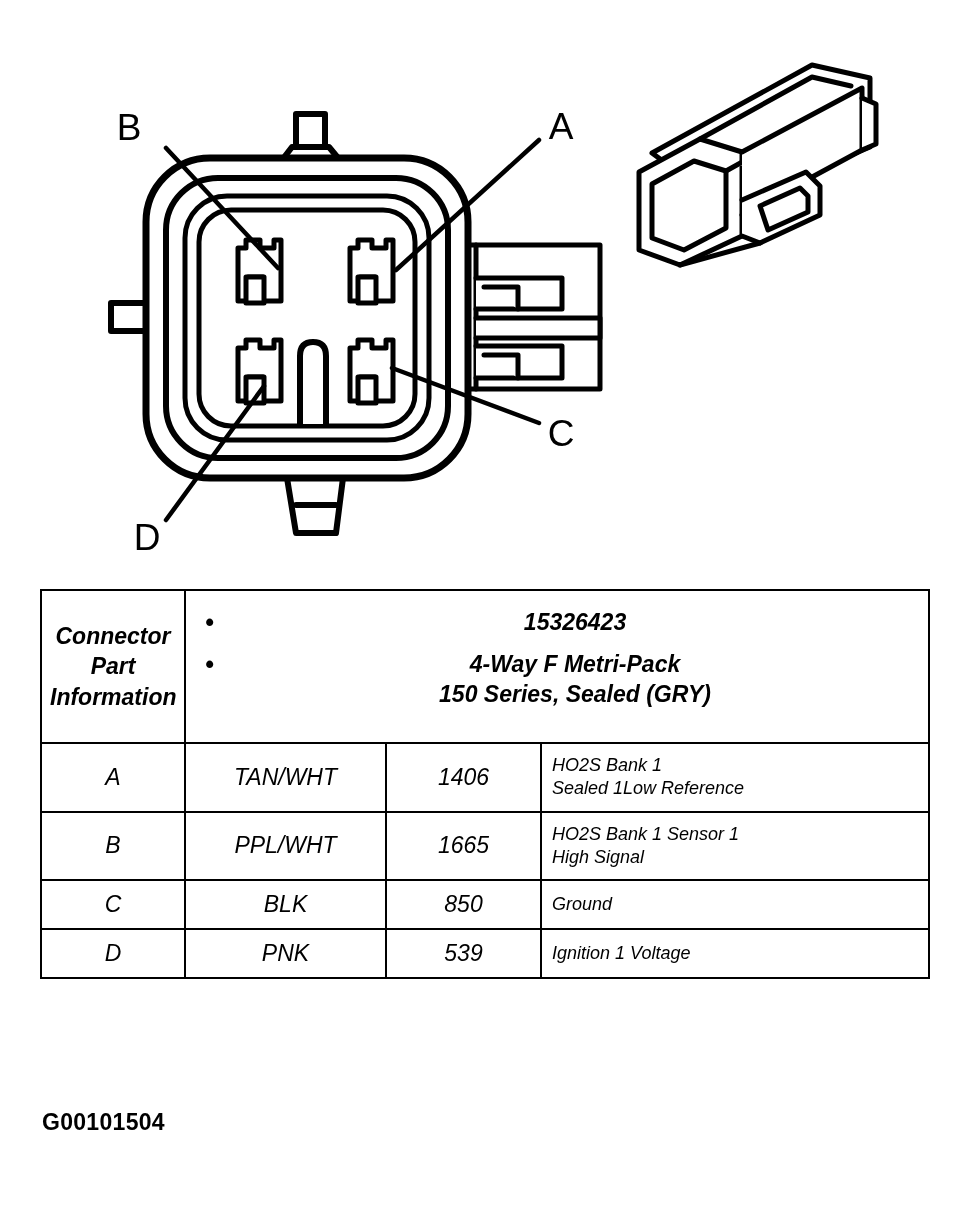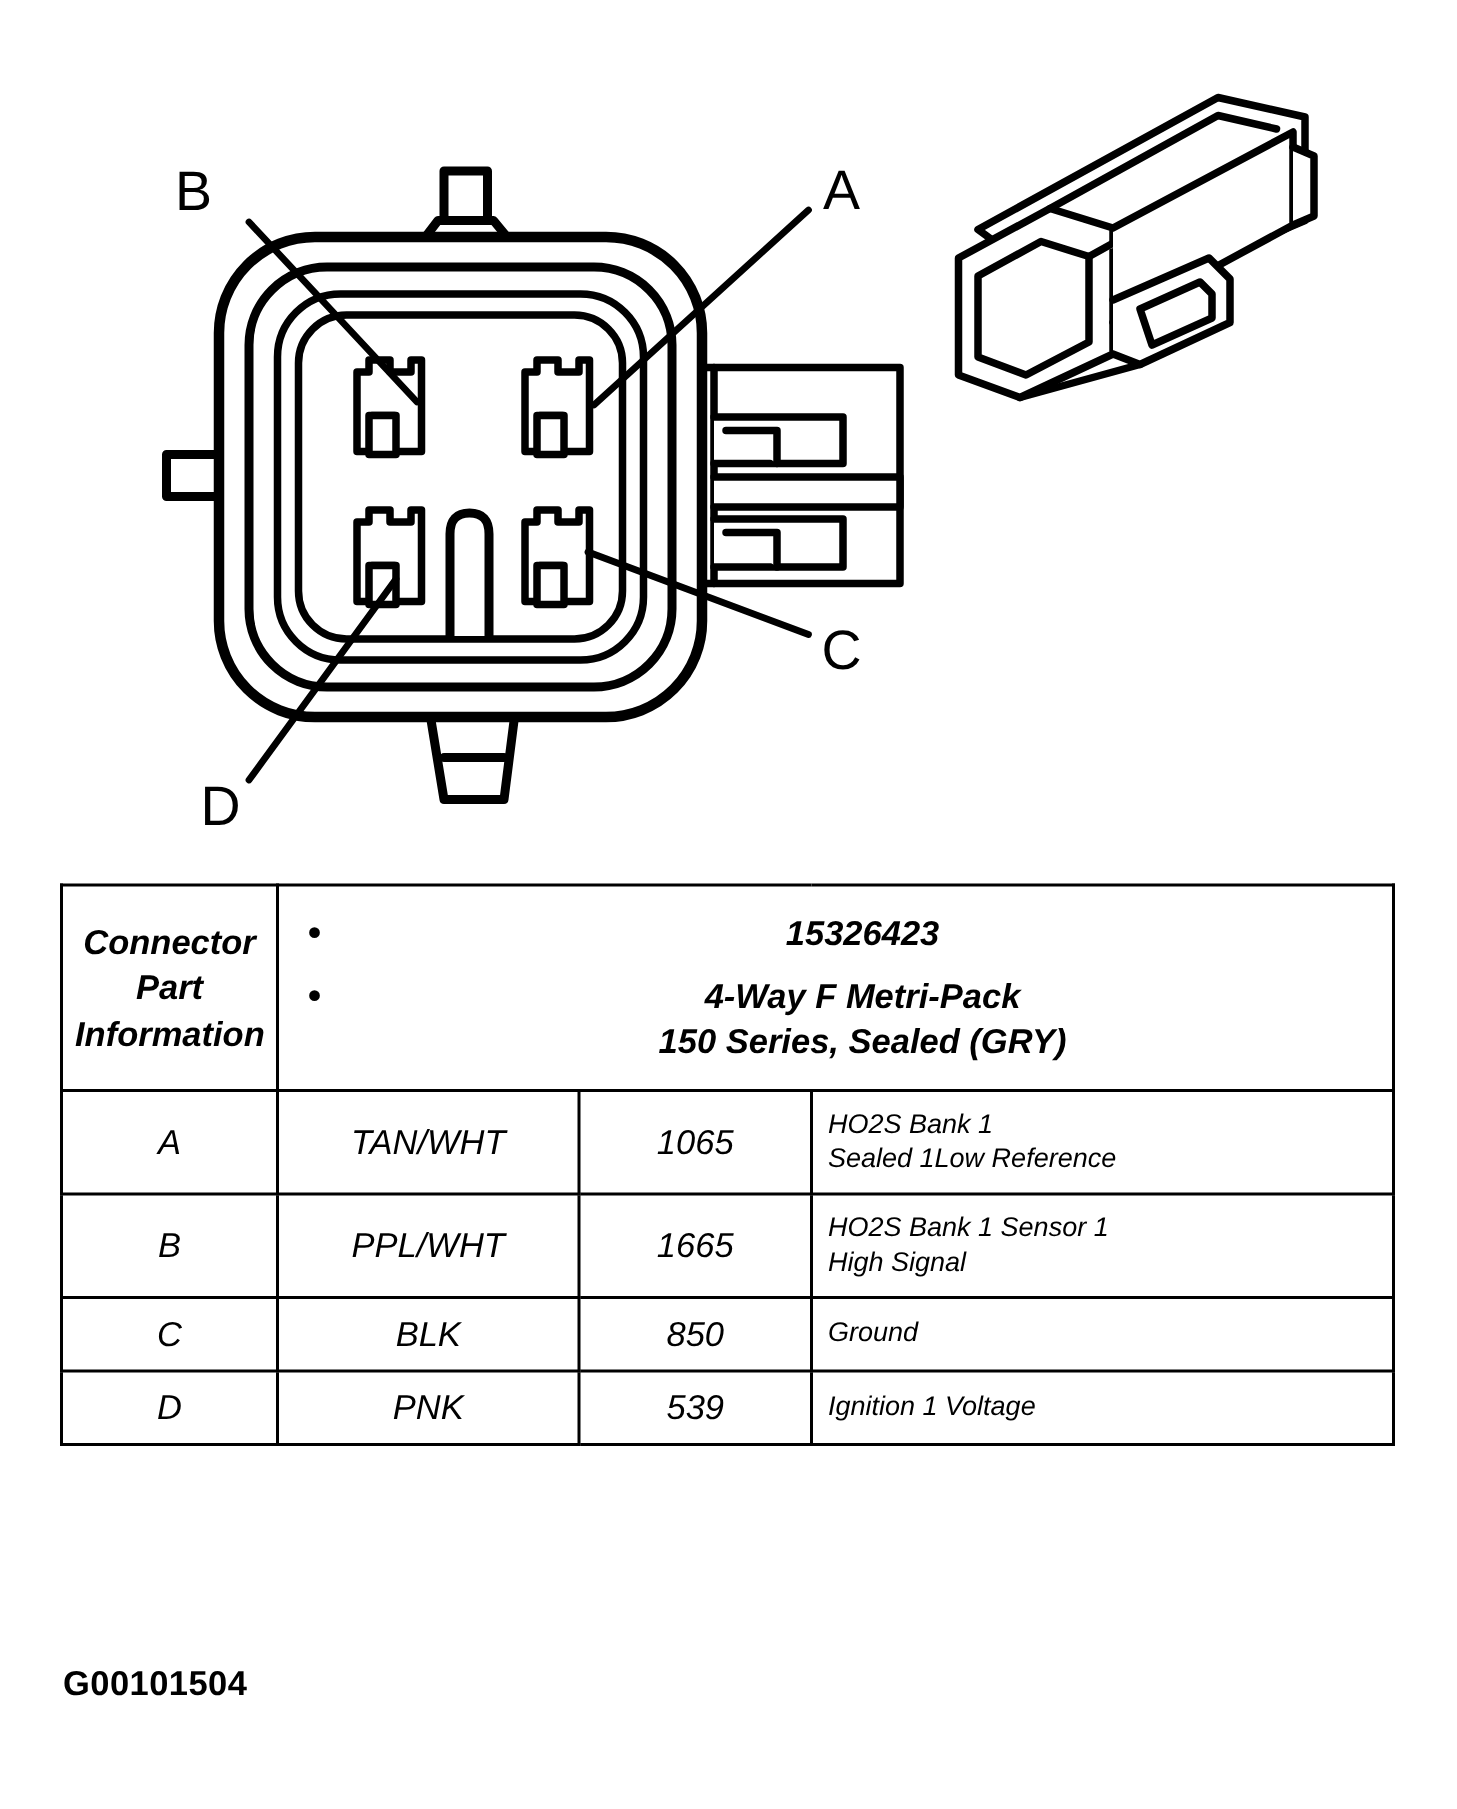--- a/index.html
+++ b/index.html
@@ -71,21 +71,21 @@
     padding: 16px 10px 16px 46px;
     margin: 0;
   }
   .info-bullets li {
     margin: 0 0 11px 0;
     padding: 0;
     list-style: none;
     position: relative;
     text-align: center;
   }
-  .info-bullets li:last-child { margin-bottom: 0; }
+  .info-bullets li:last-child { margin-bottom: 16px; }
   .info-bullets li::before {
     content: "\2022";
     position: absolute;
     left: -27px;
     top: -1px;
     font-size: 25px;
   }
 
   .colhead {
     text-align: center;
@@ -250,21 +250,21 @@
 
 
     <tr>
       <td>
         <div class="cell-center">A</div>
       </td>
       <td>
         <div class="cell-center">TAN/WHT</div>
       </td>
       <td>
-        <div class="cell-center">1065</div>
+        <div class="cell-center">1406</div>
       </td>
       <td>
         <div class="cell-left">
           <div>HO2S Bank 1</div>
           <div>Sealed 1Low Reference</div>
         </div>
       </td>
     </tr>
 
     <tr>

